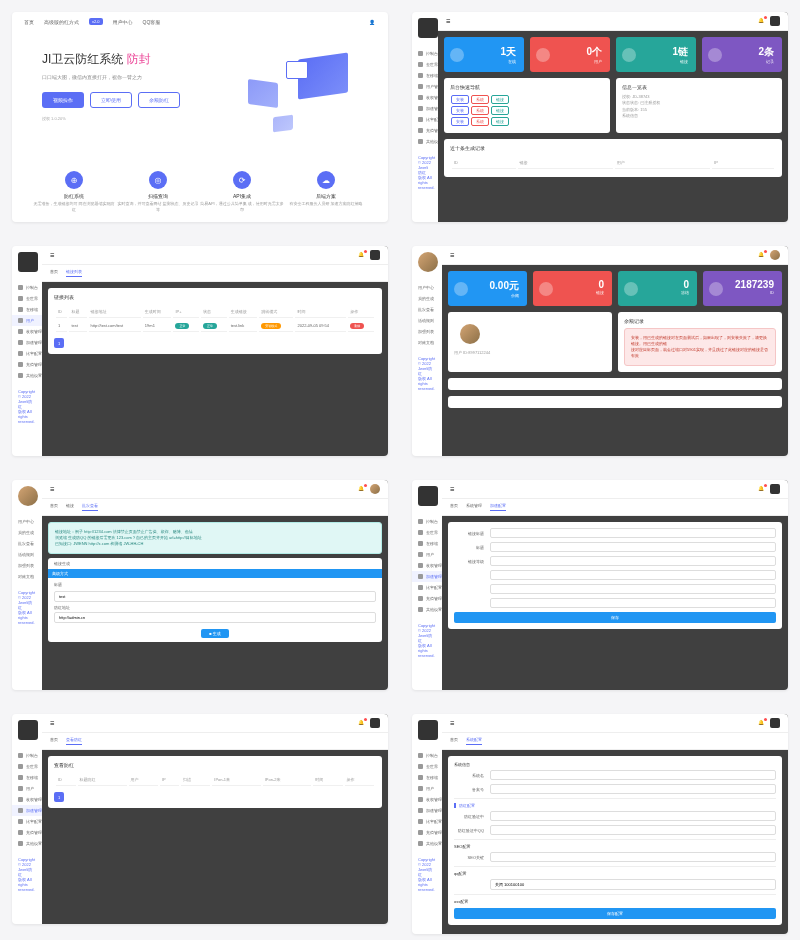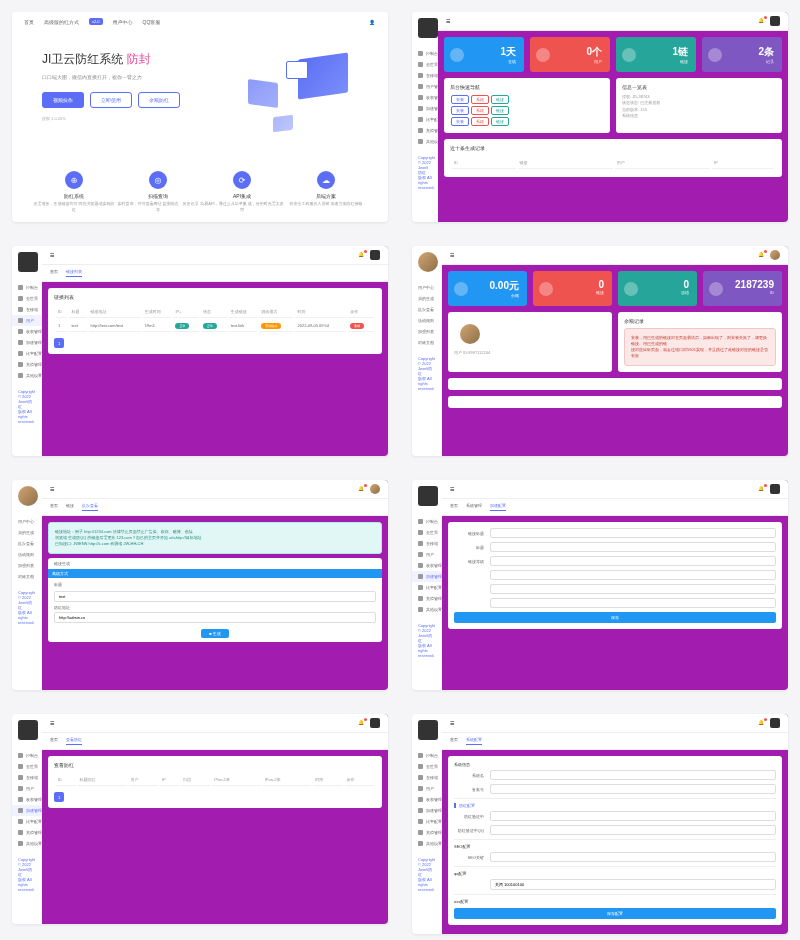--- a/index.html
+++ b/index.html
@@ -30,21 +30,21 @@
 .feat-desc{font-size:4px;color:#999;line-height:1.4}
 
 
 .dash{display:flex;height:100%}
 .avatar{width:20px;height:20px;background:#333;border-radius:3px;margin:6px}
 .avatar.round{border-radius:50%;background:linear-gradient(135deg,#d4a574,#8b6f47)}
 .sidebar{width:40px;background:#fff;border-right:1px solid #eee;padding:4px 0}
 .side-item{padding:3px 6px;font-size:4px;color:#666;cursor:pointer;display:flex;align-items:center;gap:3px}
 .side-item.active{color:#5b6ef5;background:#f0f2ff}
 .side-ico{width:5px;height:5px;background:#999;border-radius:1px}
-.main{flex:1;background:#a21caf;display:flex;flex-direction:column}
+.main{flex:1;background:#404040;display:flex;flex-direction:column}
 .topbar{background:#fff;padding:4px 8px;display:flex;justify-content:space-between;align-items:center;border-bottom:1px solid #eee}
 .topbar-icons{display:flex;gap:4px;align-items:center}
 .bell{position:relative;width:8px;height:8px}
 .bell::after{content:"";position:absolute;top:-1px;right:-1px;width:3px;height:3px;background:#ff4d4f;border-radius:50%}
 .mini-av{width:10px;height:10px;background:#333;border-radius:2px}
 .tabs{display:flex;gap:8px;padding:4px 8px;background:#fff;font-size:4px;color:#666;border-bottom:1px solid #eee}
 .tab.active{color:#5b6ef5;border-bottom:1px solid #5b6ef5;padding-bottom:2px}
 .content{padding:6px;flex:1;overflow:hidden}
 .stat-row{display:flex;gap:6px;margin-bottom:6px}
 .stat-card{flex:1;padding:8px;border-radius:3px;color:#fff;position:relative}

